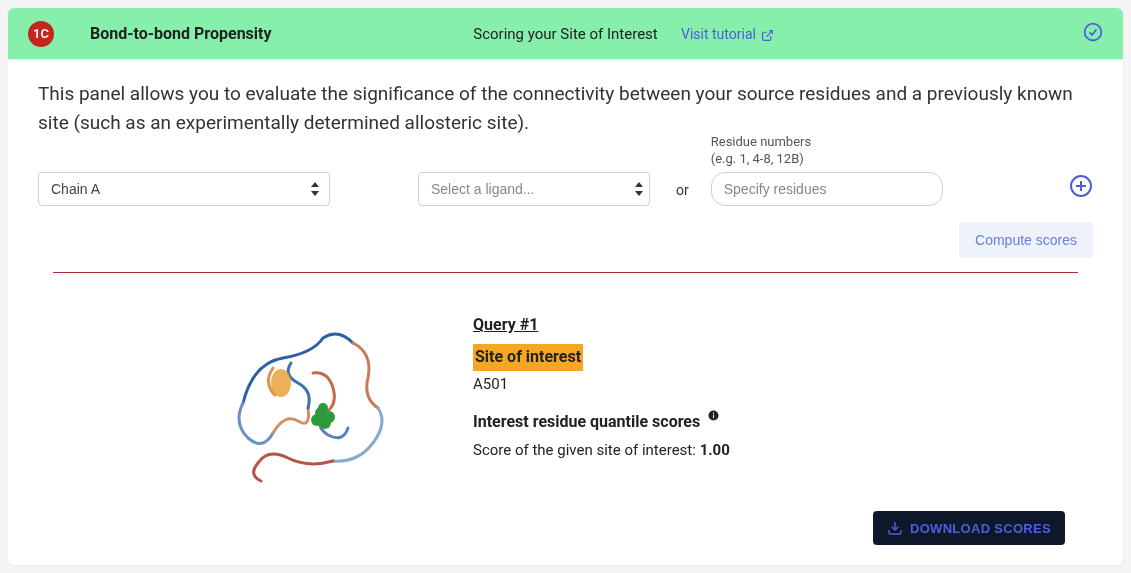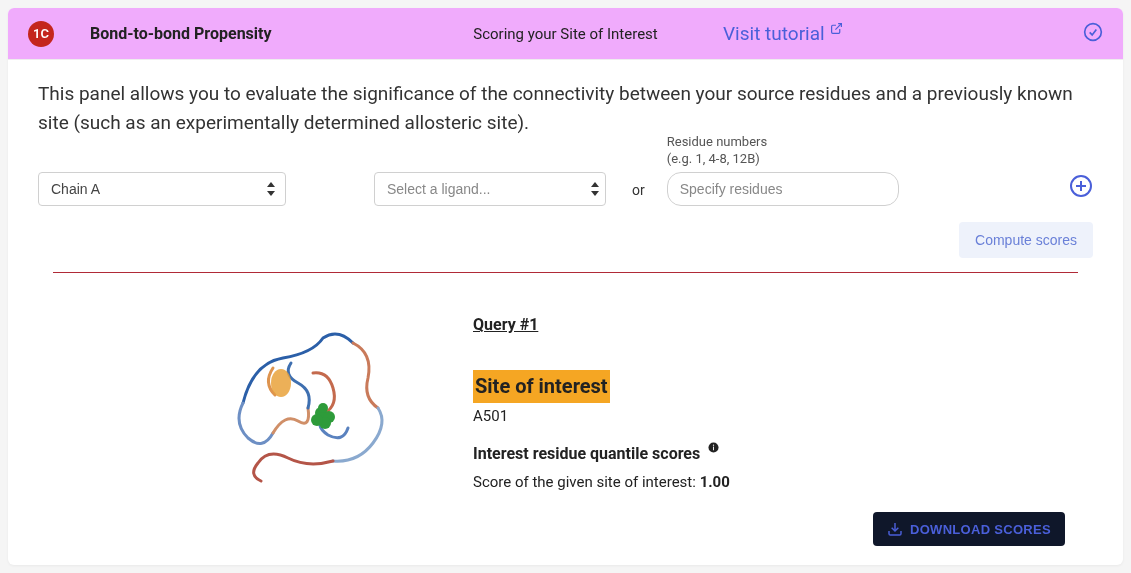--- a/index.html
+++ b/index.html
@@ -17,21 +17,21 @@
       width: 1115px;
       height: 557px;
       box-shadow: 0 1px 3px rgba(0,0,0,0.05);
       overflow: hidden;
     }
     .header {
       display: flex;
       align-items: center;
       height: 52px;
       padding: 0 20px;
-      background: #f0abfc;
+      background: #86efac;
       border-bottom: 1px solid #eee;
       position: relative;
     }
     .badge-1c {
       width: 26px;
       height: 26px;
       border-radius: 50%;
       background: #c4261d;
       color: #fff;
       font-weight: 600;
@@ -48,26 +48,26 @@
     }
     .subtitle {
       position: absolute;
       left: 50%;
       transform: translateX(-50%);
       font-size: 15px;
       color: #222;
     }
     .tutorial-link {
       position: absolute;
-      left: 715px;
-      font-size: 19px;
+      left: 673px;
+      font-size: 14px;
       color: #4a5fd9;
       text-decoration: none;
       display: flex;
-      align-items: flex-start;
+      align-items: flex-end;
       gap: 5px;
     }
     .check-icon {
       margin-left: auto;
     }
     .body {
       padding: 20px 30px;
     }
     .description {
       font-size: 19px;
@@ -97,21 +97,21 @@
       appearance: none;
       cursor: pointer;
     }
     .select-arrows {
       position: absolute;
       right: 10px;
       top: 50%;
       transform: translateY(-50%);
       pointer-events: none;
     }
-    .sel-chain { width: 248px; }
+    .sel-chain { width: 292px; }
     .sel-ligand { width: 232px; margin-left: 70px; }
     .or-text {
       font-size: 14px;
       color: #333;
       margin: 0 4px 8px 4px;
     }
     .residue-group {
       display: flex;
       flex-direction: column;
     }
@@ -167,29 +167,29 @@
       position: relative;
     }
     .result-text {
       font-size: 15px;
       color: #222;
       line-height: 1.55;
     }
     .query-title {
       font-weight: 700;
       text-decoration: underline;
-      margin-bottom: 32px;
+      margin-bottom: 6px;
       font-size: 16px;
     }
     .soi-label {
       background: #f5a623;
       font-weight: 700;
       display: inline-block;
       padding: 1px 2px;
-      font-size: 20px;
+      font-size: 16px;
     }
     .residue-val {
       margin-top: 2px;
       margin-bottom: 14px;
     }
     .avg-title {
       font-weight: 700;
       font-size: 16px;
       display: inline;
     }

